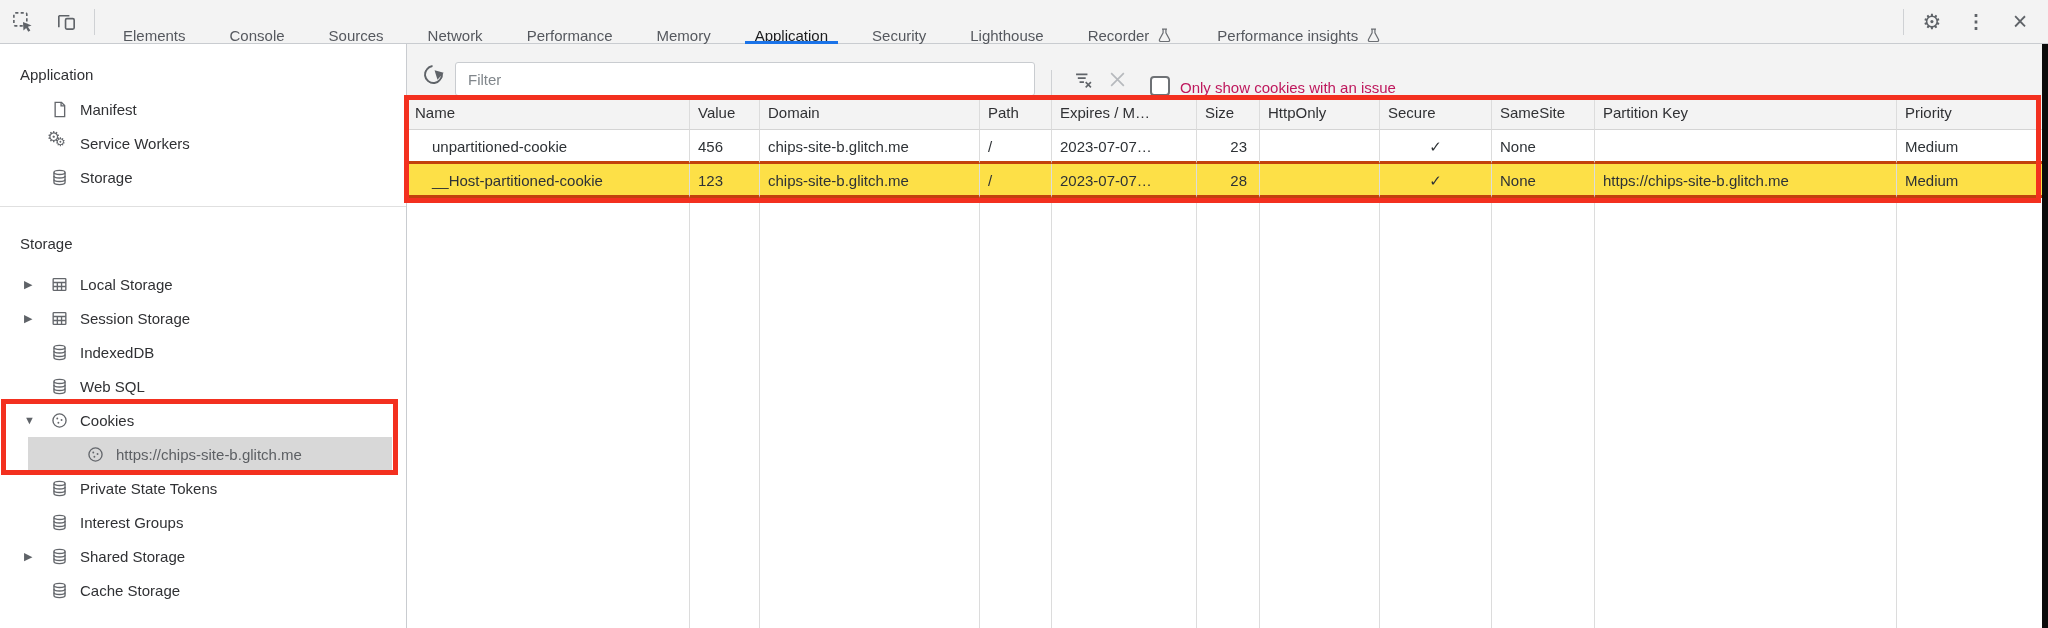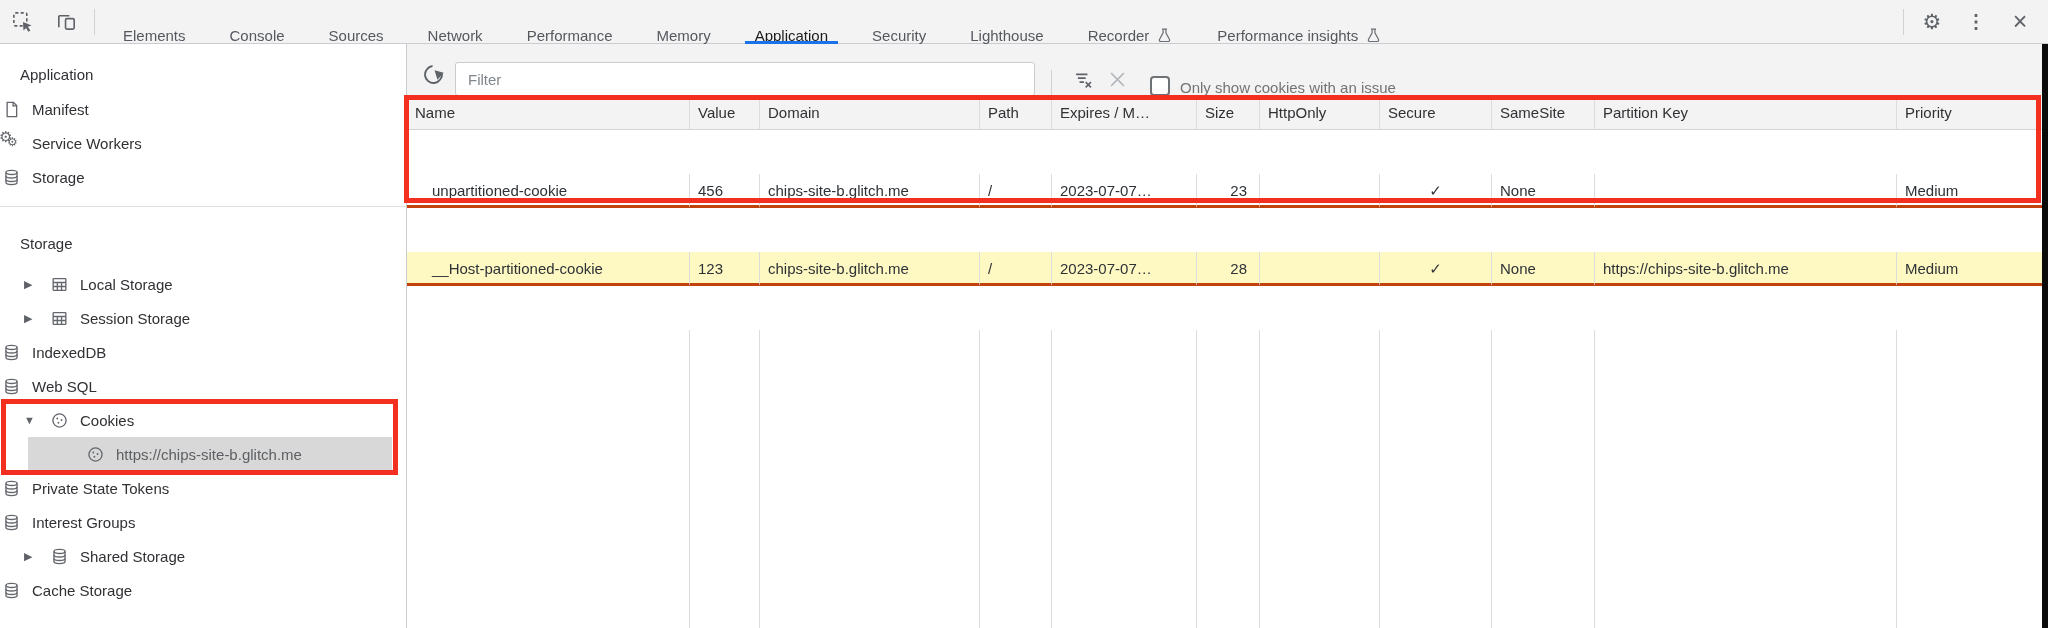--- a/index.html
+++ b/index.html
@@ -26,21 +26,21 @@
 
   
   .content { position:absolute; top:44px; left:0; width:2048px; height:584px; display:flex; }
 
   
   .sidebar { width:407px; height:584px; border-right:1px solid #c9ccd0; background:#fff; flex:0 0 auto; overflow:hidden; }
   .sec { padding-top:12px; }
   .sec-title { height:36px; display:flex; align-items:center; padding-left:20px; color:#303134; }
   .sec-title.tall { height:48px; }
   .sec-div { border-top:1px solid #e0e0e0; margin-top:12px; }
-  .s-item { height:34px; display:flex; align-items:center; cursor:pointer; color:#303134; white-space:nowrap; }
+  .s-item { height:34px; display:flex; align-items:center; padding-left:48px; cursor:pointer; color:#303134; white-space:nowrap; }
   .s-item.has-arrow { padding-left:24px; }
   .s-item.child { padding-left:84px; }
   .arrow { width:24px; font-size:11px; color:#5f6368; flex:0 0 auto; }
   .s-icon { width:22px; height:22px; margin-right:10px; color:#64676c; display:flex; align-items:center; justify-content:center; flex:0 0 auto; }
   .s-label { overflow:hidden; }
   .s-item.selected { border-left:28px solid transparent; border-right:14px solid transparent;
     background:#d8d8d8 padding-box; padding-left:56px; color:#5c5f63; }
   .sw-icon { position:relative; width:22px; height:22px; font-size:15px; color:#64676c; }
   .sw-icon .g1 { position:absolute; left:-1px; top:-4px; }
   .sw-icon .g2 { position:absolute; left:7px; top:3px; font-size:12px; }
@@ -53,33 +53,33 @@
     border-top-color:transparent; transform:rotate(38deg); }
   .refresh-c::after { content:""; position:absolute; right:-5px; top:-4px;
     border:5px solid transparent; border-left:8px solid #5f6368; transform:rotate(-55deg); }
   .filter-input { width:580px; height:34px; border:1px solid #c9ccd0; border-radius:3px; background:#fff;
     padding:0 12px; font:inherit; color:#303134; outline:none; }
   .filter-input::placeholder { color:#80868b; }
   .tb-div { width:1px; height:26px; background:#cfd1d4; margin:0 14px 0 16px; }
   .tb-icon { width:34px; height:34px; display:flex; align-items:center; justify-content:center; color:#5f6368; cursor:pointer; }
   .tb-icon.disabled { color:#b6b9bd; cursor:default; }
   .checkbox { width:20px; height:20px; border:2px solid #6e7googl175; border:2px solid #6e7175; border-radius:4px; background:#fff; margin:0 10px 0 16px; cursor:pointer; flex:0 0 auto; }
-  .cb-label { color:#737373;margin-top:20px; }
-
-  
-  .dtable { flex:1; display:flex; flex-direction:column; overflow:hidden;gap:44px; }
+  .cb-label { color:#be185d;margin-top:20px; }
+
+  
+  .dtable { flex:1; display:flex; flex-direction:column; overflow:hidden; }
   .trow { display:flex; flex:0 0 auto; }
   .cell { height:34px; line-height:33px; padding:0 8px; border-right:1px solid #dcdcdc;
     white-space:nowrap; overflow:hidden; text-overflow:ellipsis; color:#2e3236; }
   .thead .cell { background:#f3f3f3; border-bottom:1px solid #d4d4d4; color:#303134; cursor:pointer; }
   .drow .cell { border-bottom:3px solid #c2410c; cursor:default; }
   .drow .name { padding-left:25px; }
   .cell.num { text-align:right; padding-right:12px; }
   .cell.ctr { text-align:center; }
-  .drow.stripe .cell { background:#fef9c3; }
+  .drow.stripe .cell { background:#fde047; }
   .tfill { flex:1; }
   .tfill .cell { height:auto; border-bottom:none; }
   .c0{width:283px}.c1{width:70px}.c2{width:220px}.c3{width:72px}.c4{width:145px}
   .c5{width:63px}.c6{width:120px}.c7{width:112px}.c8{width:103px}.c9{width:302px}
   .c10{flex:1; border-right:none;}
 
   
   .anno { position:absolute; border:5px solid #f3301f; pointer-events:none; z-index:5; }
   .anno-table { left:404px; top:95px; width:1637px; height:108px; }
   .anno-cookies { left:1px; top:399px; width:397px; height:76px; }

